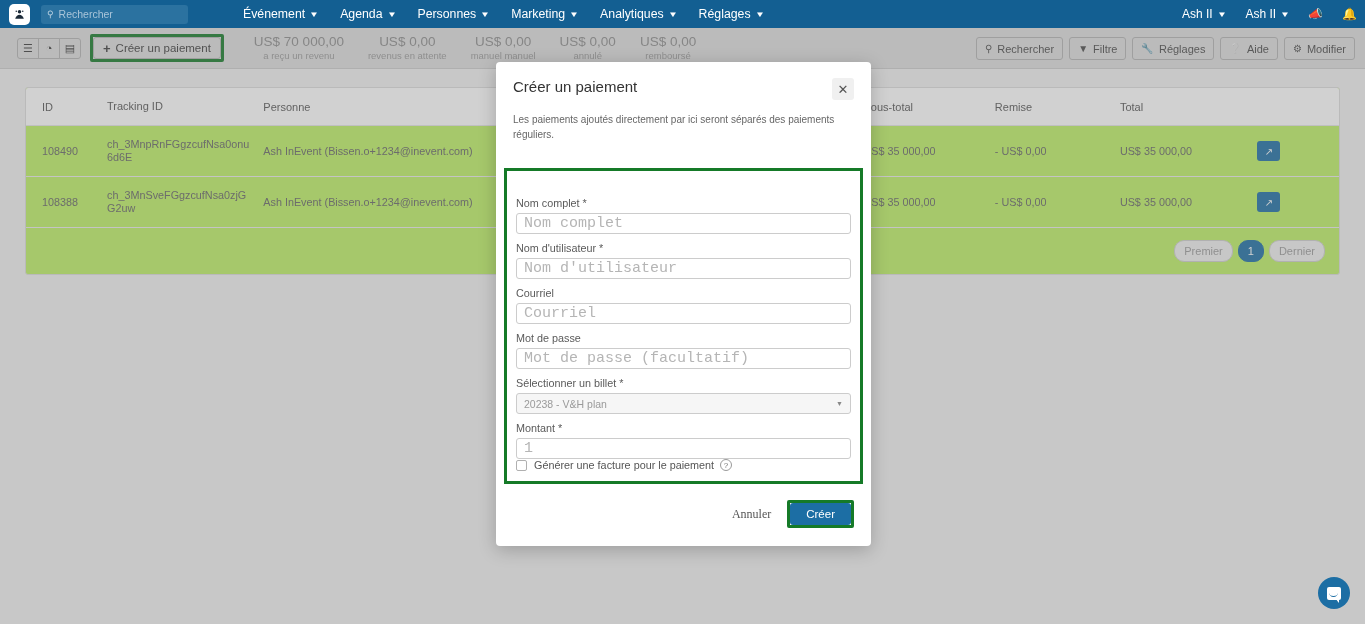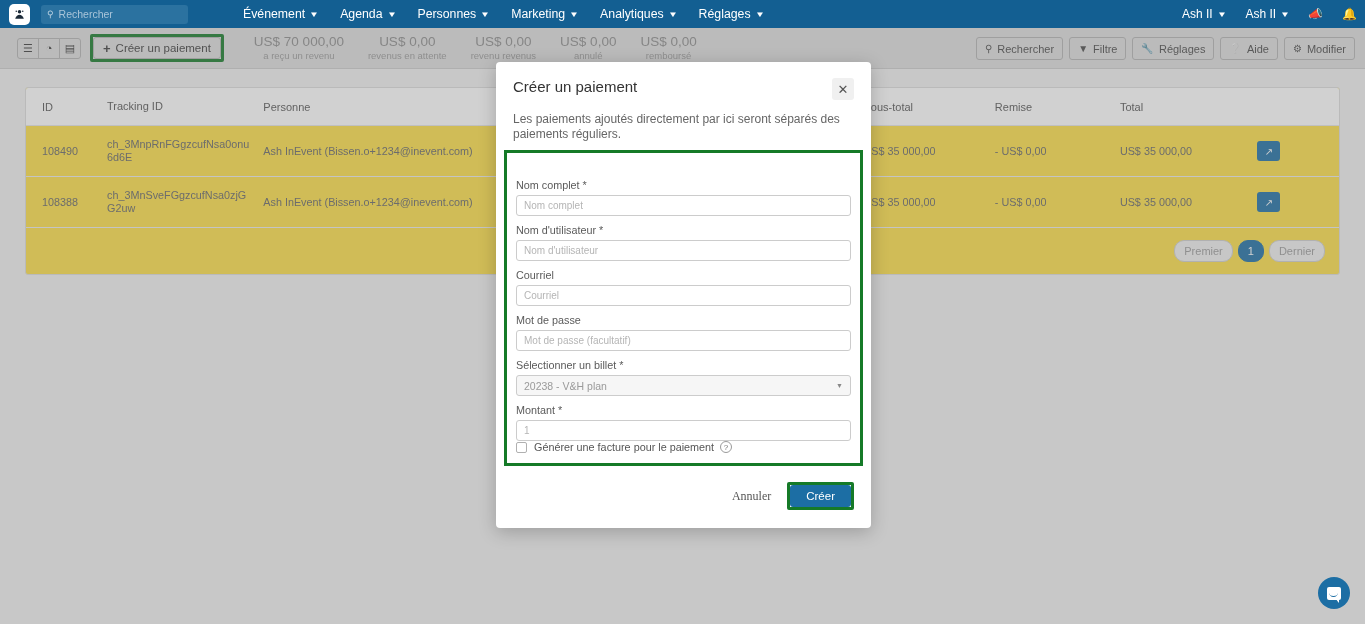--- a/index.html
+++ b/index.html
@@ -131,21 +131,21 @@
     cursor: pointer;
     white-space: nowrap;
     font-family: "Liberation Sans", sans-serif;
   }
   .tb-btn .tbi { margin-right: 5px; font-size: 10px; }
 
   
   .card {
     position: absolute; top: 87px; left: 25px;
     width: 1315px;
-    background: #fde047;
+    background: #bef264;
     border: 1px solid #dddddd;
     border-radius: 3px;
     overflow: hidden;
   }
   table { width: 100%; border-collapse: collapse; }
   thead th {
     text-align: left;
     font-size: 11px;
     font-weight: normal;
     color: #555555;
@@ -215,44 +215,44 @@
   .modal-title { font-size: 15px; color: #333333; }
   .close-btn {
     width: 22px; height: 22px;
     background: #f0f0f0;
     border-radius: 3px;
     display: flex; align-items: center; justify-content: center;
     font-size: 13px; color: #555;
     cursor: pointer;
   }
   .modal-desc {
-    padding: 12px 17px 8px 17px;
-    font-size: 12px; color: #666666;
+    padding: 12px 17px 26px 17px;
+    font-size: 10px; color: #666666;
     line-height: 15px;
   }
   .form-highlight {
     margin: 0 8px;
     border: 3px solid #157a28;
     padding: 8px 9px 10px 9px;
   }
   .field-label {
     font-size: 10.8px; color: #5a5a5a;
     margin-bottom: 4px; margin-top: 8px;
   }
   .field-label:first-child { margin-top: 18px; }
   .field-input {
     width: 100%; height: 21px;
     border: 1px solid #cccccc;
     border-radius: 3px;
     padding: 0 7px;
-    font-size: 10px;
+    font-size: 15px;
     color: #555;
     background: #ffffff;
     outline: none;
-    font-family: Liberation Sans, sans-serif;
+    font-family: Liberation Mono, monospace;
   }
   .field-input::placeholder { color: #b5b5b5; }
   .field-select {
     width: 100%; height: 21px;
     border: 1px solid #cccccc;
     border-radius: 3px;
     padding: 0 7px;
     font-size: 10.5px;
     color: #9a9a9a;
     background: #f6f6f6;
@@ -424,21 +424,21 @@
     <div class="stat">
       <div class="stat-val">US$ 70 000,00</div>
       <div class="stat-label">a reçu un revenu</div>
     </div>
     <div class="stat">
       <div class="stat-val">US$ 0,00</div>
       <div class="stat-label">revenus en attente</div>
     </div>
     <div class="stat">
       <div class="stat-val">US$ 0,00</div>
-      <div class="stat-label">revenu revenus</div>
+      <div class="stat-label">manuel manuel</div>
     </div>
     <div class="stat">
       <div class="stat-val">US$ 0,00</div>
       <div class="stat-label">annulé</div>
     </div>
     <div class="stat">
       <div class="stat-val">US$ 0,00</div>
       <div class="stat-label">remboursé</div>
     </div>
   </div>

